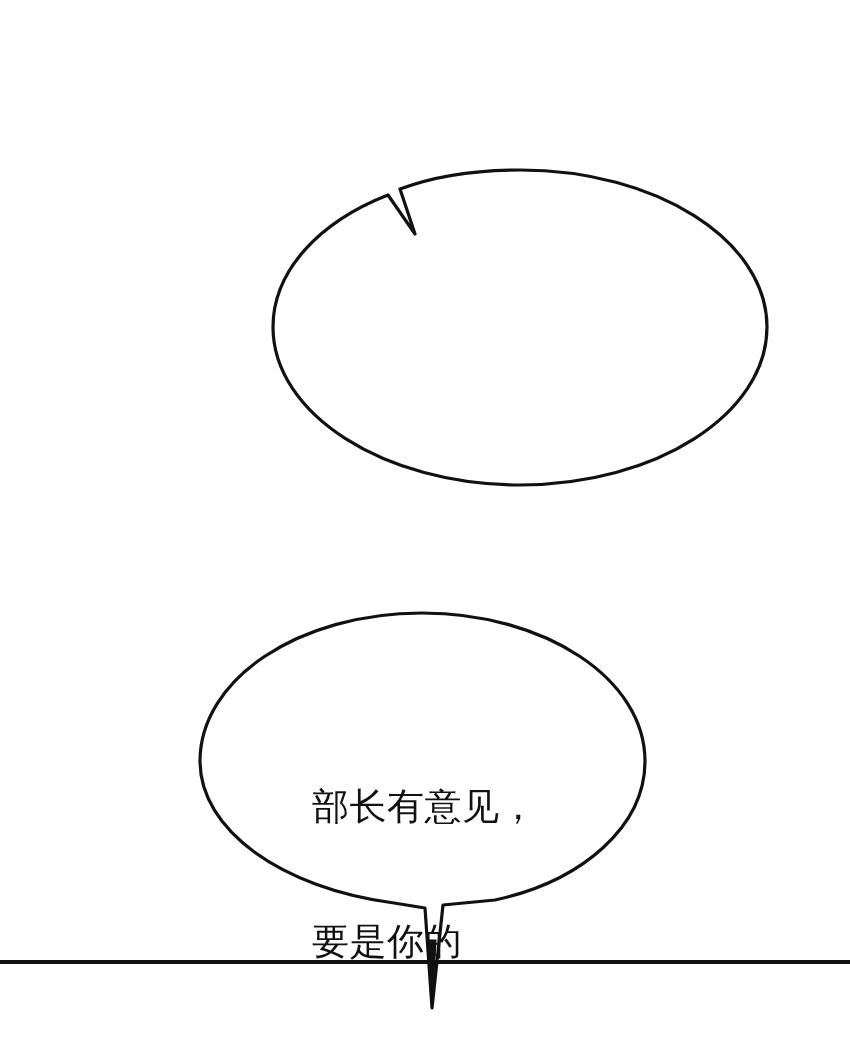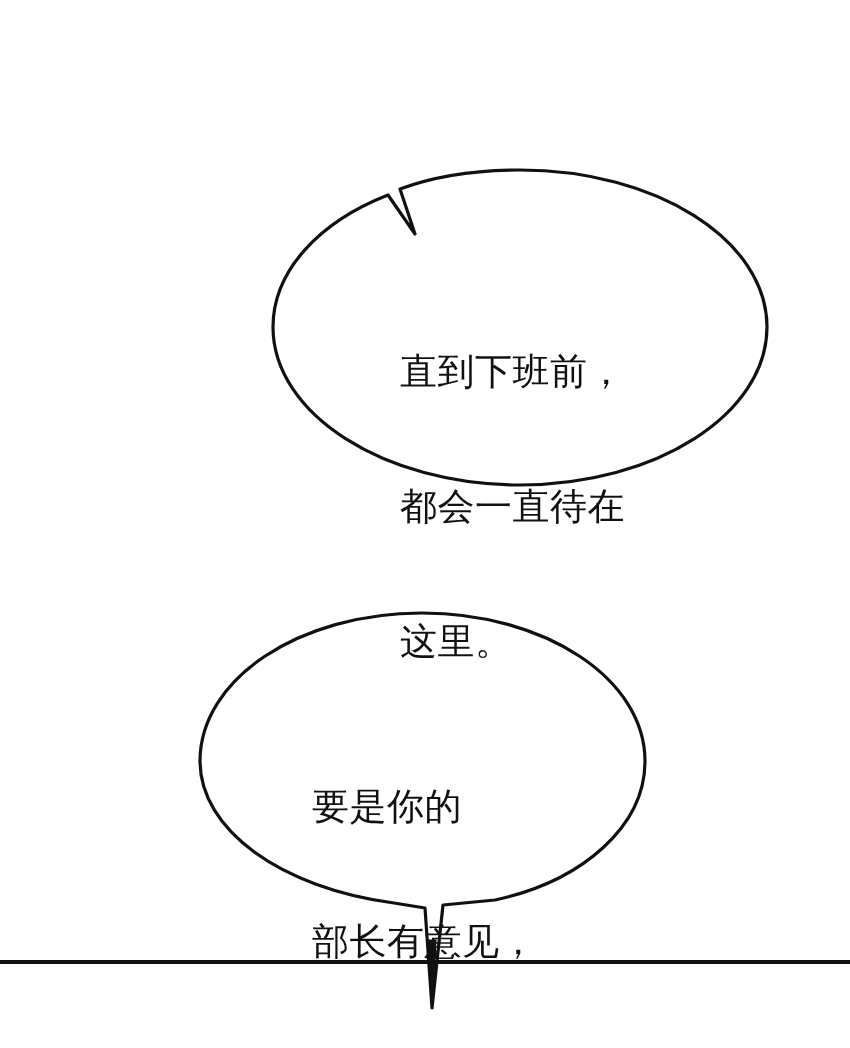--- a/index.html
+++ b/index.html
@@ -74,25 +74,20 @@
                L 394,903
                C 281,888 200,830 200,761
                C 200,679 299,613 422,613 Z" fill="#ffffff" stroke="#111111" stroke-width="3.2" stroke-linejoin="round" stroke-linecap="round"></path>
     </g>
 
     <line x1="0" y1="962" x2="850" y2="962" stroke="#111111" stroke-width="4"></line>
 
     <path d="M 427,940 L 432,1008 L 436,940 Z" fill="#111111" stroke="#111111" stroke-width="1.2" stroke-linejoin="round"></path>
   </svg>
 
-  <div id="bubble-1-text" class="bubble-text">
-    <span class="bubble-line">直到下班前，</span>
-    <span class="bubble-line">都会一直待在</span>
-    <span class="bubble-line">这里。</span>
-  </div>
 
   <div id="bubble-2-text" class="bubble-text">
+    <span class="bubble-line">部长有意见，</span>
     <span class="bubble-line">要是你的</span>
-    <span class="bubble-line">部长有意见，</span>
     
   </div>
 
 </div>
 
 </body></html>

